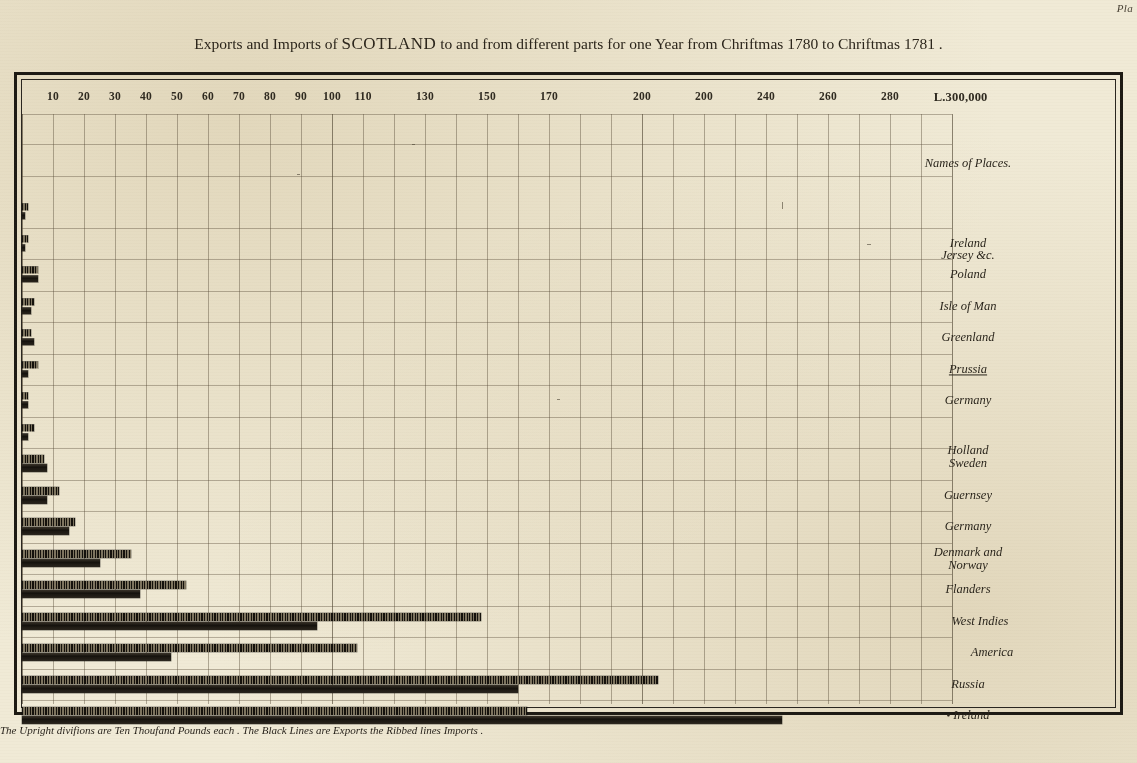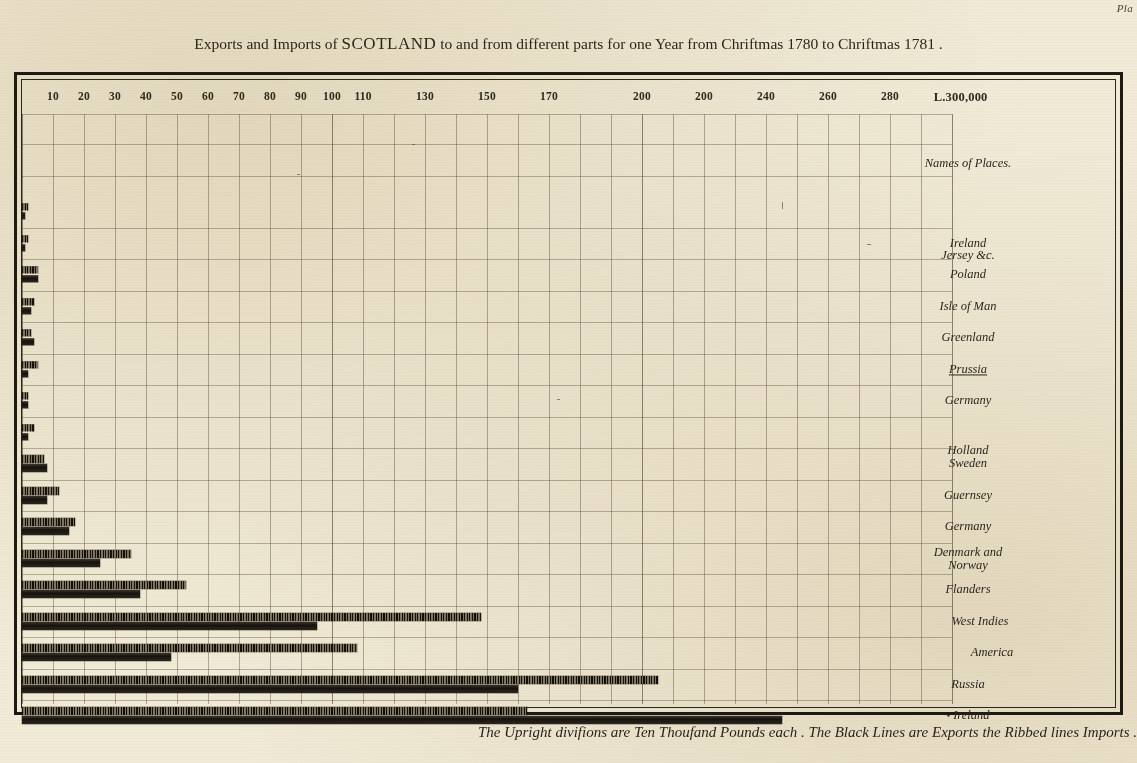--- a/index.html
+++ b/index.html
@@ -170,23 +170,23 @@
   .speck {
     position: absolute;
     background: rgba(60,52,38,0.55);
   }
   
   #caption {
     position: absolute;
     left: 0;
     right: 0;
     top: 724px;
-    text-align: right;
+    text-align: left;
     font-style: italic;
-    font-size: 15px;
+    font-size: 11px;
     color: #241f18;
     white-space: nowrap;
   }
   
   #grain {
     position: absolute;
     inset: 0;
     pointer-events: none;
     background-image:
       repeating-linear-gradient(0deg, rgba(120,104,72,0.045) 0px, rgba(120,104,72,0.045) 1px, rgba(255,255,255,0) 1px, rgba(255,255,255,0) 3px);

